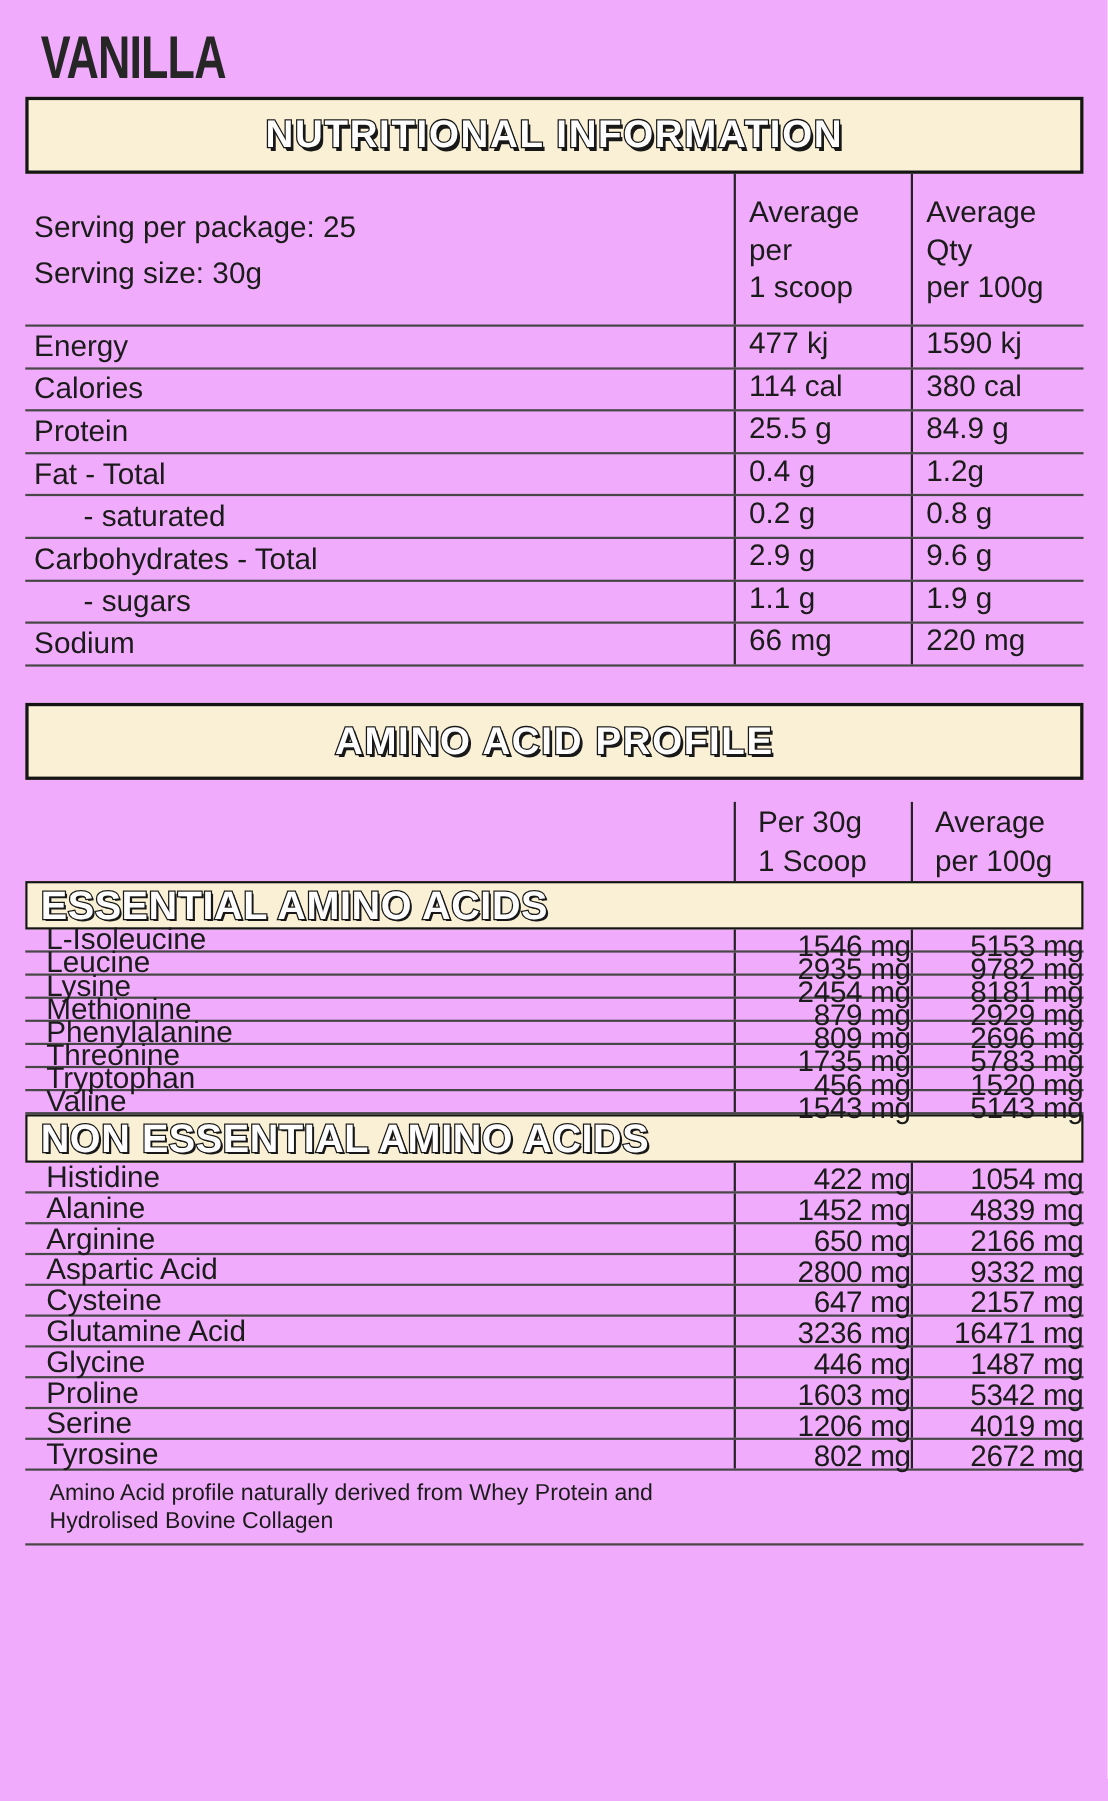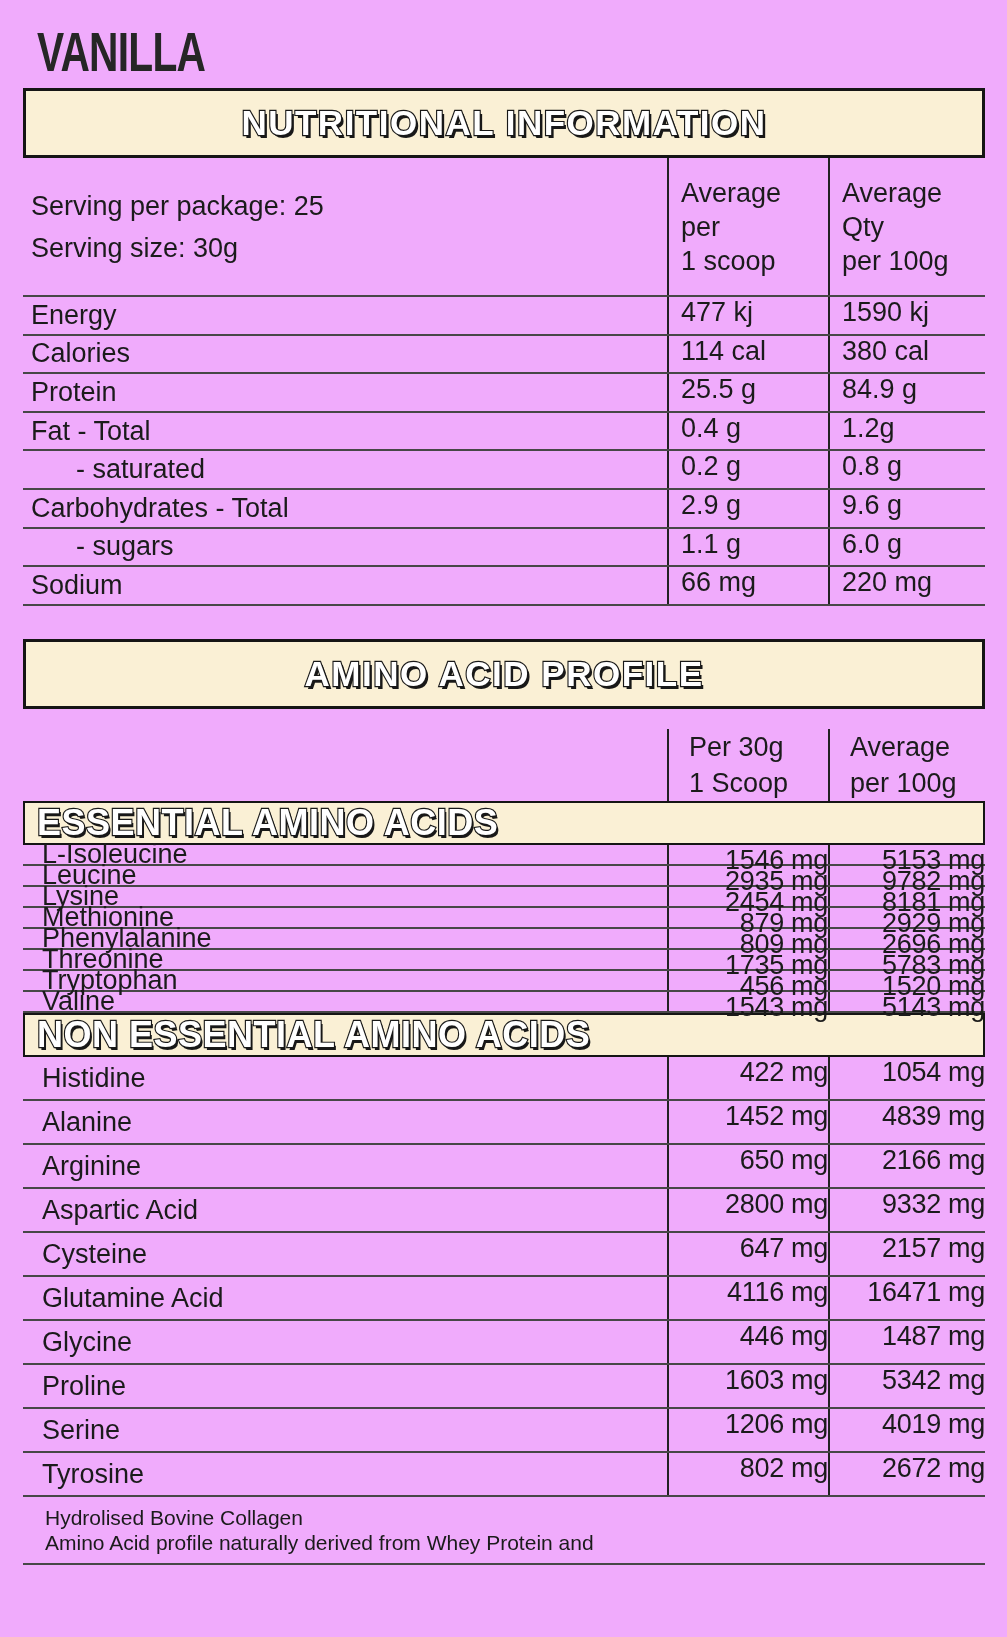--- a/index.html
+++ b/index.html
@@ -50,21 +50,21 @@
   }
   .thead2 { height: 92px; }
   .colhead2 {
     display: flex; flex-direction: column; justify-content: center;
     padding-left: 20px; font-size: 27px; line-height: 36px; margin-top: 20px;
   }
 
   .drow { border-bottom: 2px solid var(--line, #474747); }
   .t1 .drow { height: 38.6px; }
   .t2 .drow.ess { height: 21px; }
-  .t2 .drow.ness { height: 44px; }
+  .t2 .drow.ness { height: 28px; }
 
   .lblcell { display: flex; align-items: center; padding-left: 8px; font-size: 27px; }
   .t2 .lblcell { padding-left: 19px; }
   .drow.indent .lbl { padding-left: 45px; }
 
   .valcell { display: flex; align-items: flex-start; font-size: 27px; }
   .t1 .valcell { justify-content: flex-start; padding-left: 12px; }
   .t2 .valcell { justify-content: flex-end; letter-spacing: -0.3px; }
 
   .banner {
@@ -179,21 +179,21 @@
   </div>
 
   <div class="row drow indent">
     <div class="cl lblcell">
             <span class="lbl">- sugars</span>
           </div>
     <div class="c1 valcell">
             <span class="v1">1.1 g</span>
           </div>
     <div class="c2 valcell">
-            <span class="v2">6.0 g</span>
+            <span class="v2">1.9 g</span>
           </div>
   </div>
 
   <div class="row drow">
     <div class="cl lblcell">
             <span class="lbl">Sodium</span>
           </div>
     <div class="c1 valcell">
             <span class="v1">66 mg</span>
           </div>
@@ -381,21 +381,21 @@
     <div class="c2 valcell">
             <span class="v2">2157 mg</span>
           </div>
   </div>
 
   <div class="row drow ness">
     <div class="cl lblcell">
             <span class="lbl">Glutamine Acid</span>
           </div>
     <div class="c1 valcell">
-            <span class="v1">4116 mg</span>
+            <span class="v1">3236 mg</span>
           </div>
     <div class="c2 valcell">
             <span class="v2">16471 mg</span>
           </div>
   </div>
 
   <div class="row drow ness">
     <div class="cl lblcell">
             <span class="lbl">Glycine</span>
           </div>
@@ -438,19 +438,19 @@
     <div class="c1 valcell">
             <span class="v1">802 mg</span>
           </div>
     <div class="c2 valcell">
             <span class="v2">2672 mg</span>
           </div>
   </div>
 </div>
 
     <div class="footnote">
+      <div>Amino Acid profile naturally derived from Whey Protein and</div>
       <div>Hydrolised Bovine Collagen</div>
-      <div>Amino Acid profile naturally derived from Whey Protein and</div>
     </div>
     <div class="endline"></div>
   </section>
 
 </div>
 
 </body></html>

